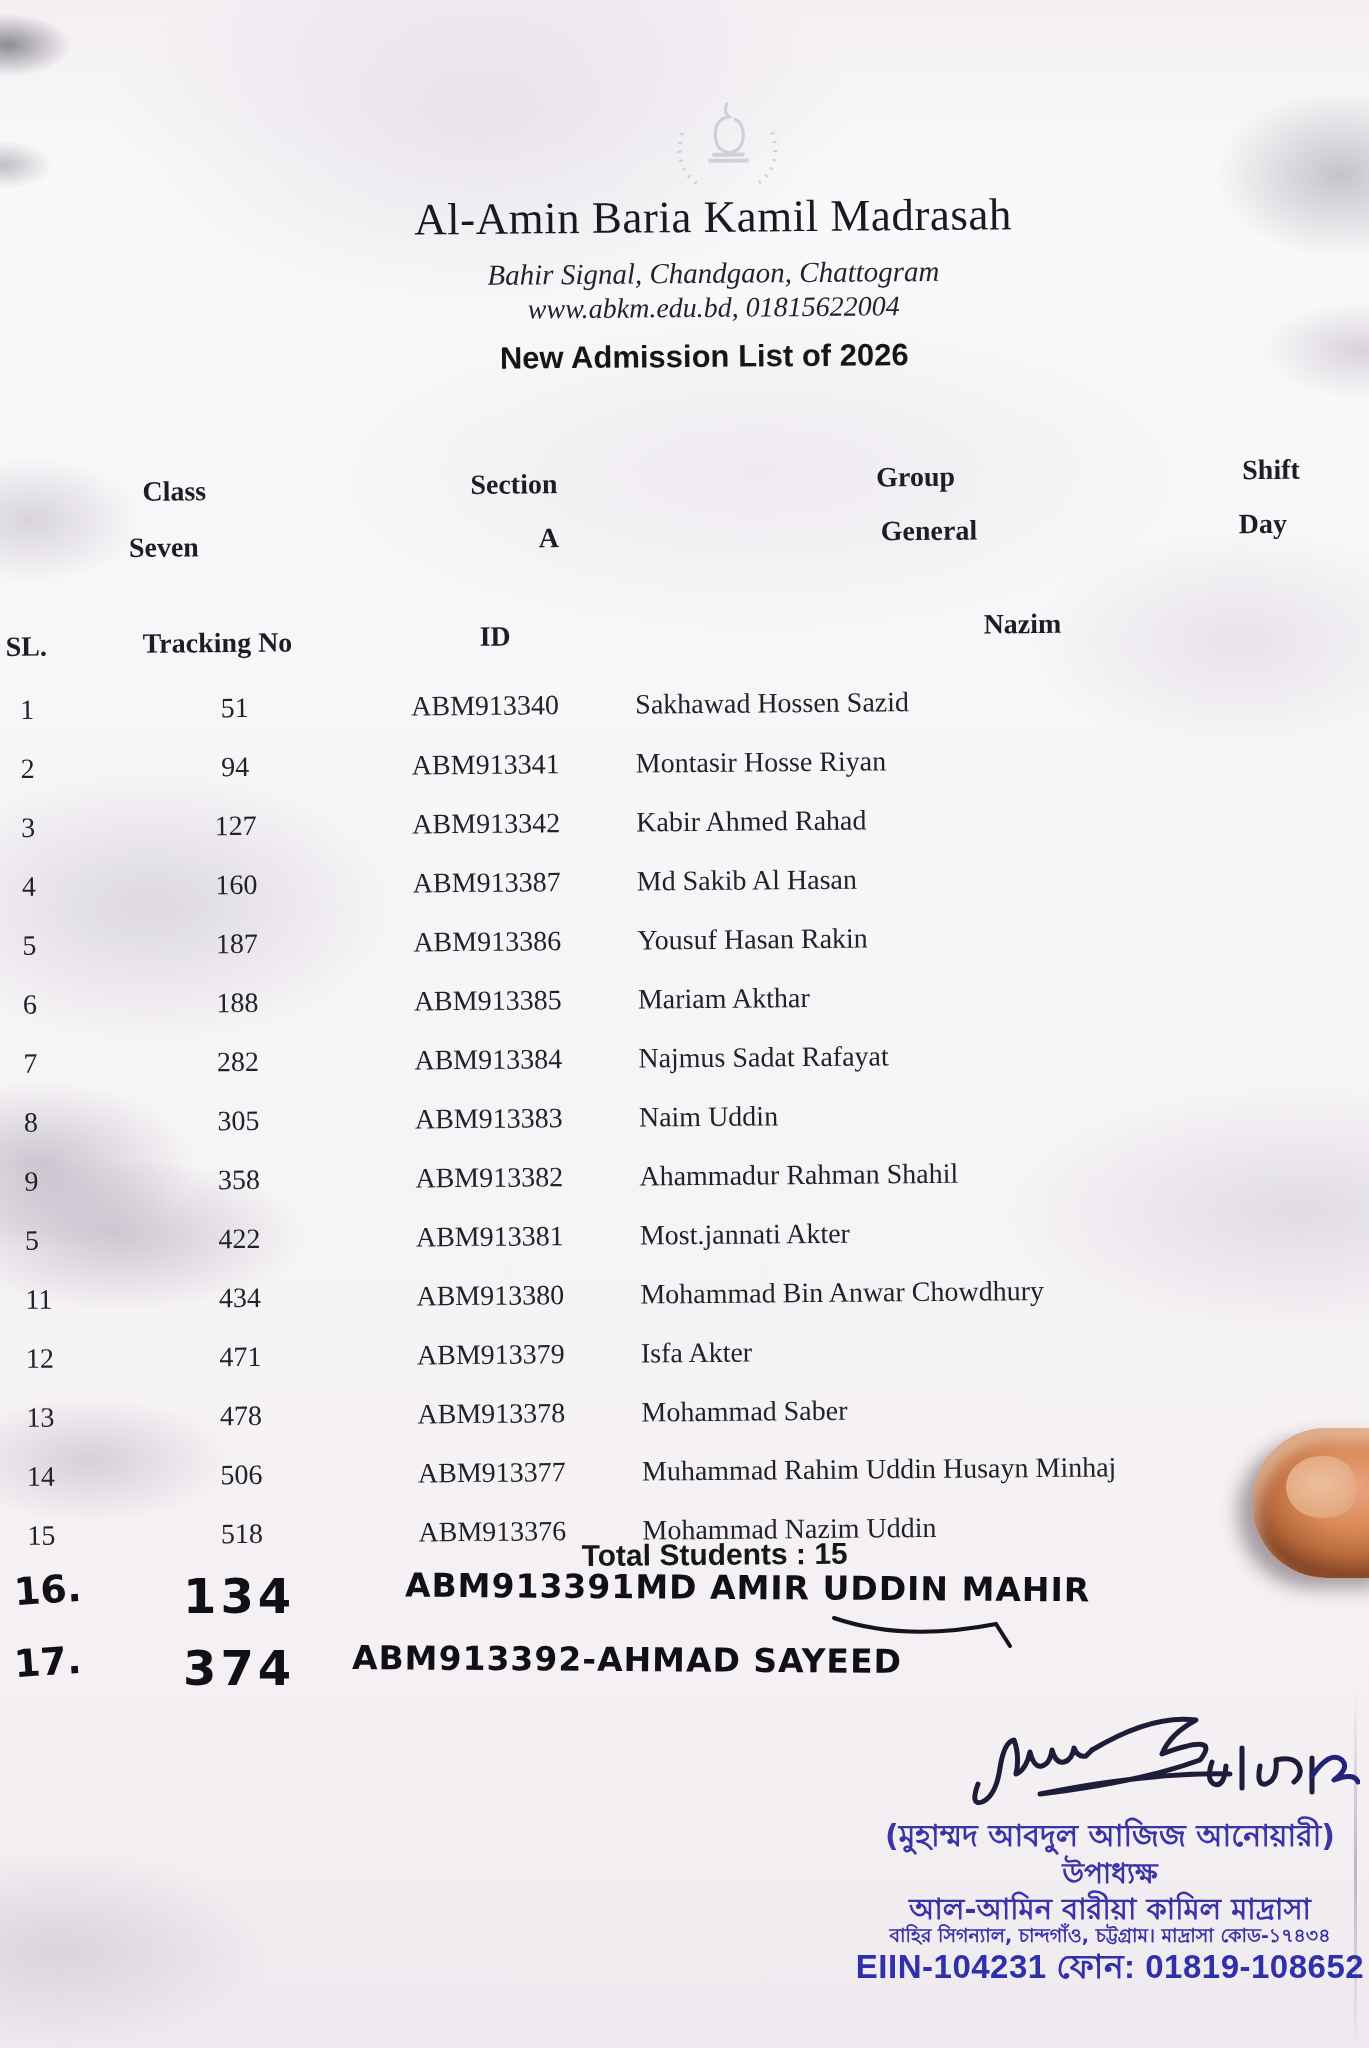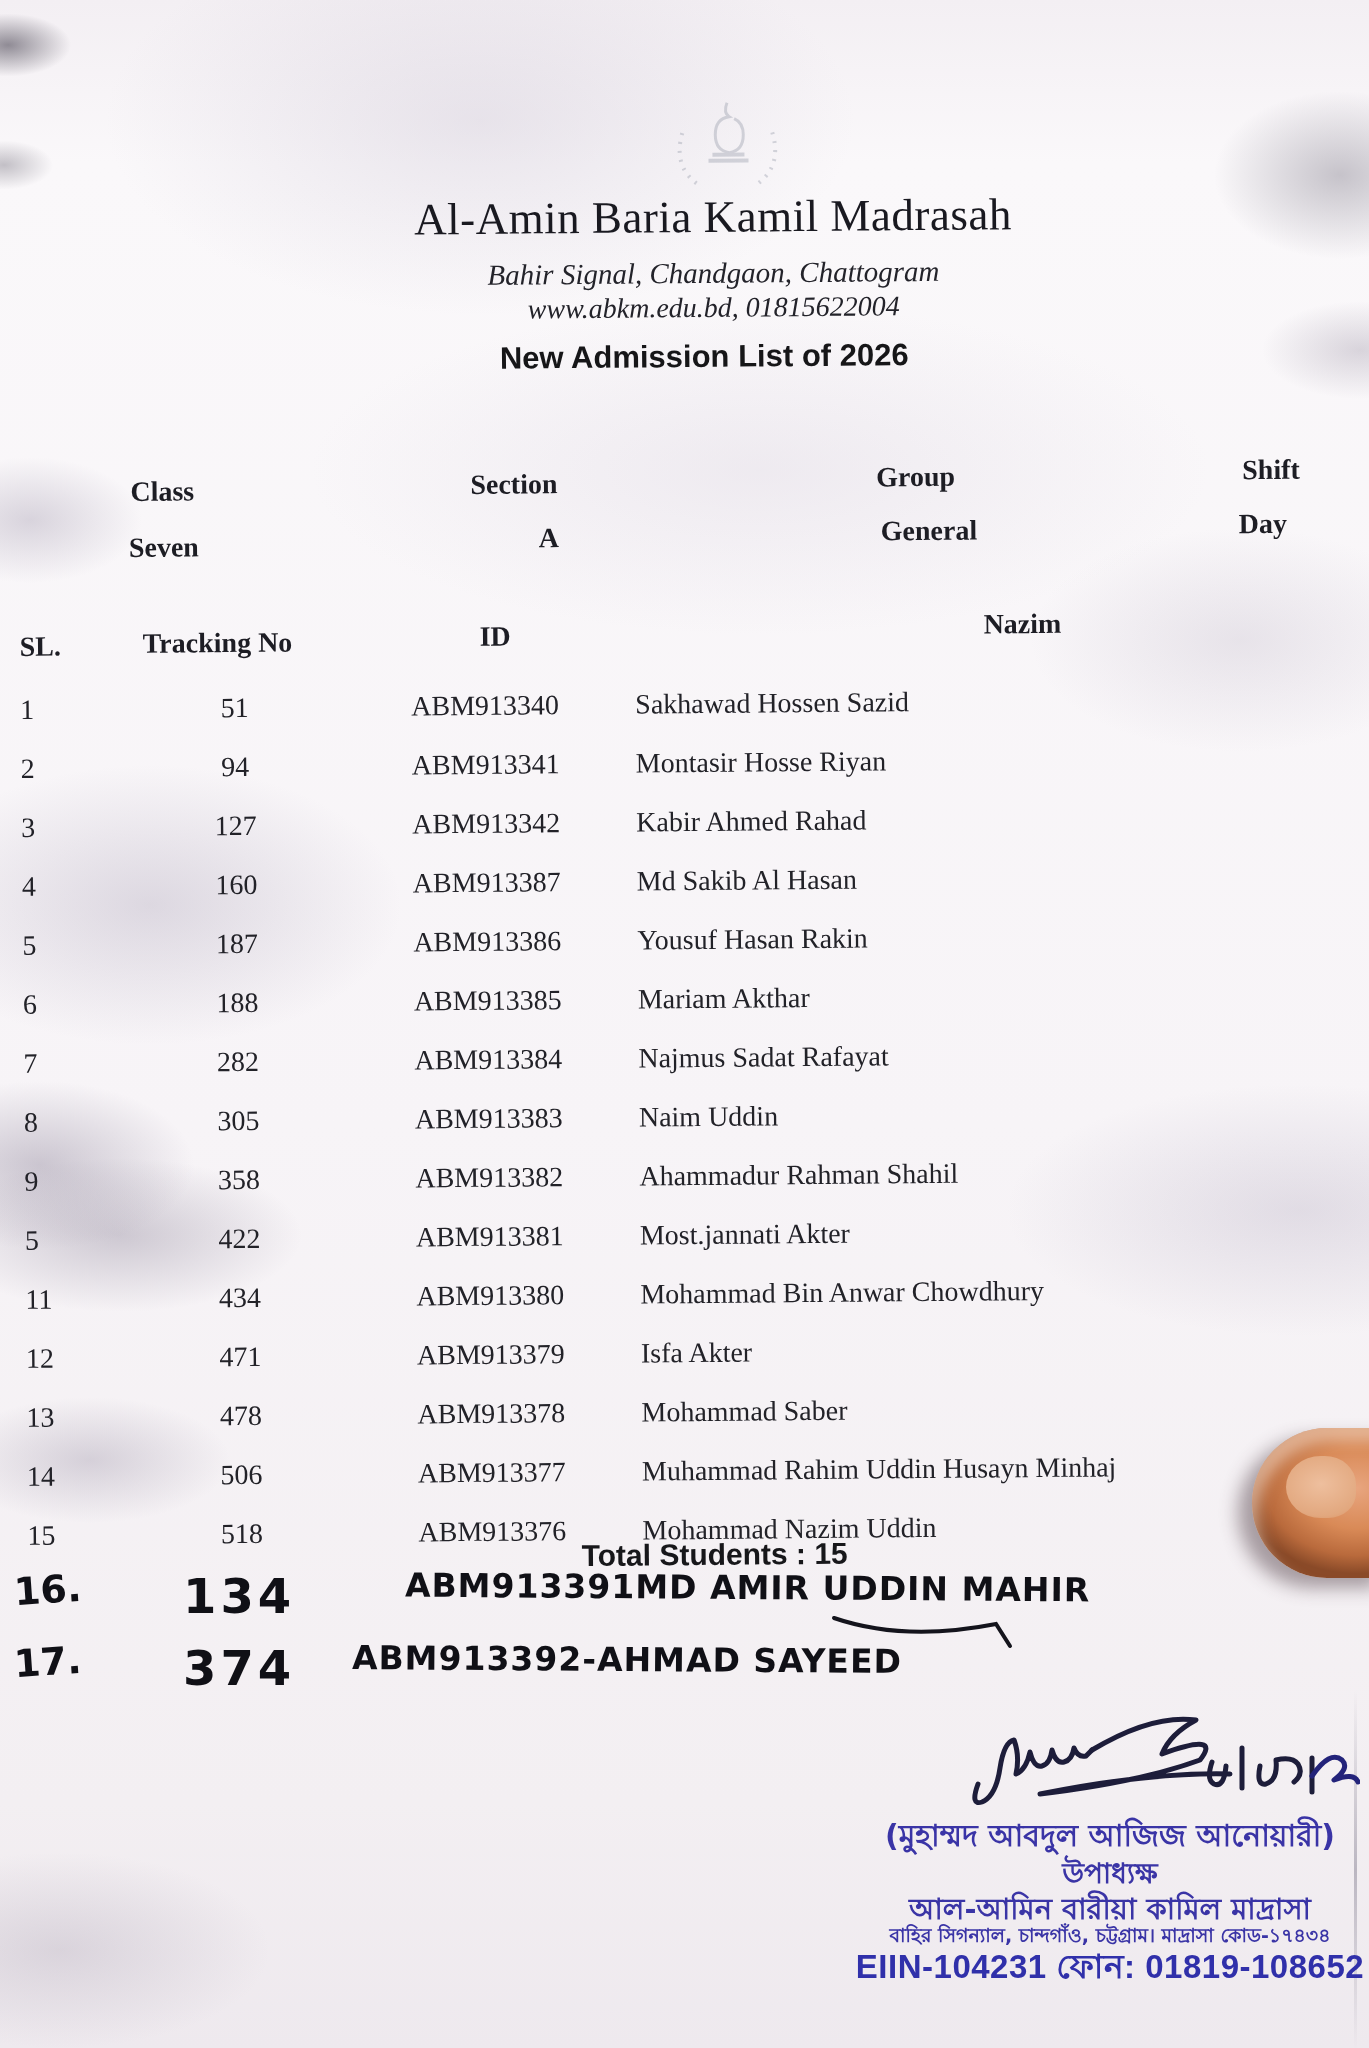--- a/index.html
+++ b/index.html
@@ -79,30 +79,30 @@
           <path d="M30 38 q-10 34 16 52 M120 38 q10 34 -16 52" stroke-dasharray="2 7" stroke-width="4"></path>
         </g>
       </svg>
     </div>
 
     <div class="abs center inst-title">Al-Amin Baria Kamil Madrasah</div>
     <div class="abs center addr">Bahir Signal, Chandgaon, Chattogram</div>
     <div class="abs center contact">www.abkm.edu.bd, 01815622004</div>
     <div class="abs center list-title">New Admission List of 2026</div>
 
-    <div class="abs meta-label" style="top:476px;left:130px">Class</div>
+    <div class="abs meta-label" style="top:476px;left:142px">Class</div>
     <div class="abs meta-value" style="top:532px;left:128px">Seven</div>
     <div class="abs meta-label" style="top:472px;left:470px">Section</div>
     <div class="abs meta-value" style="top:526px;left:538px">A</div>
     <div class="abs meta-label" style="top:468px;left:876px">Group</div>
     <div class="abs meta-value" style="top:522px;left:880px">General</div>
     <div class="abs meta-label" style="top:464px;left:1242px">Shift</div>
     <div class="abs meta-value" style="top:518px;left:1238px">Day</div>
 
-    <div class="abs th" style="top:630px;left:18px">SL.</div>
+    <div class="abs th" style="top:630px;left:4px">SL.</div>
     <div class="abs th" style="top:628px;left:141px">Tracking No</div>
     <div class="abs th" style="top:624px;left:478px">ID</div>
     <div class="abs th" style="top:616px;left:982px">Nazim</div>
 
     <div id="rows-container">
         <div class="abs" style="left: 0px; width: 1369px; height: 40px; top: 693px;">
         <span class="abs cell row-sl">1</span>
         <span class="abs cell row-tracking">51</span>
         <span class="abs cell row-id">ABM913340</span>
         <span class="abs cell row-name">Sakhawad Hossen Sazid</span>

